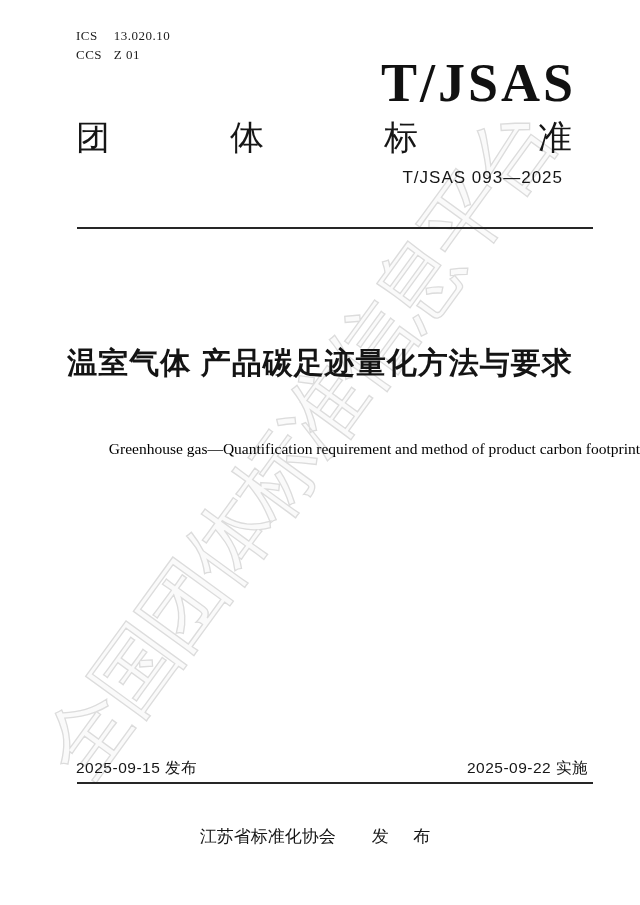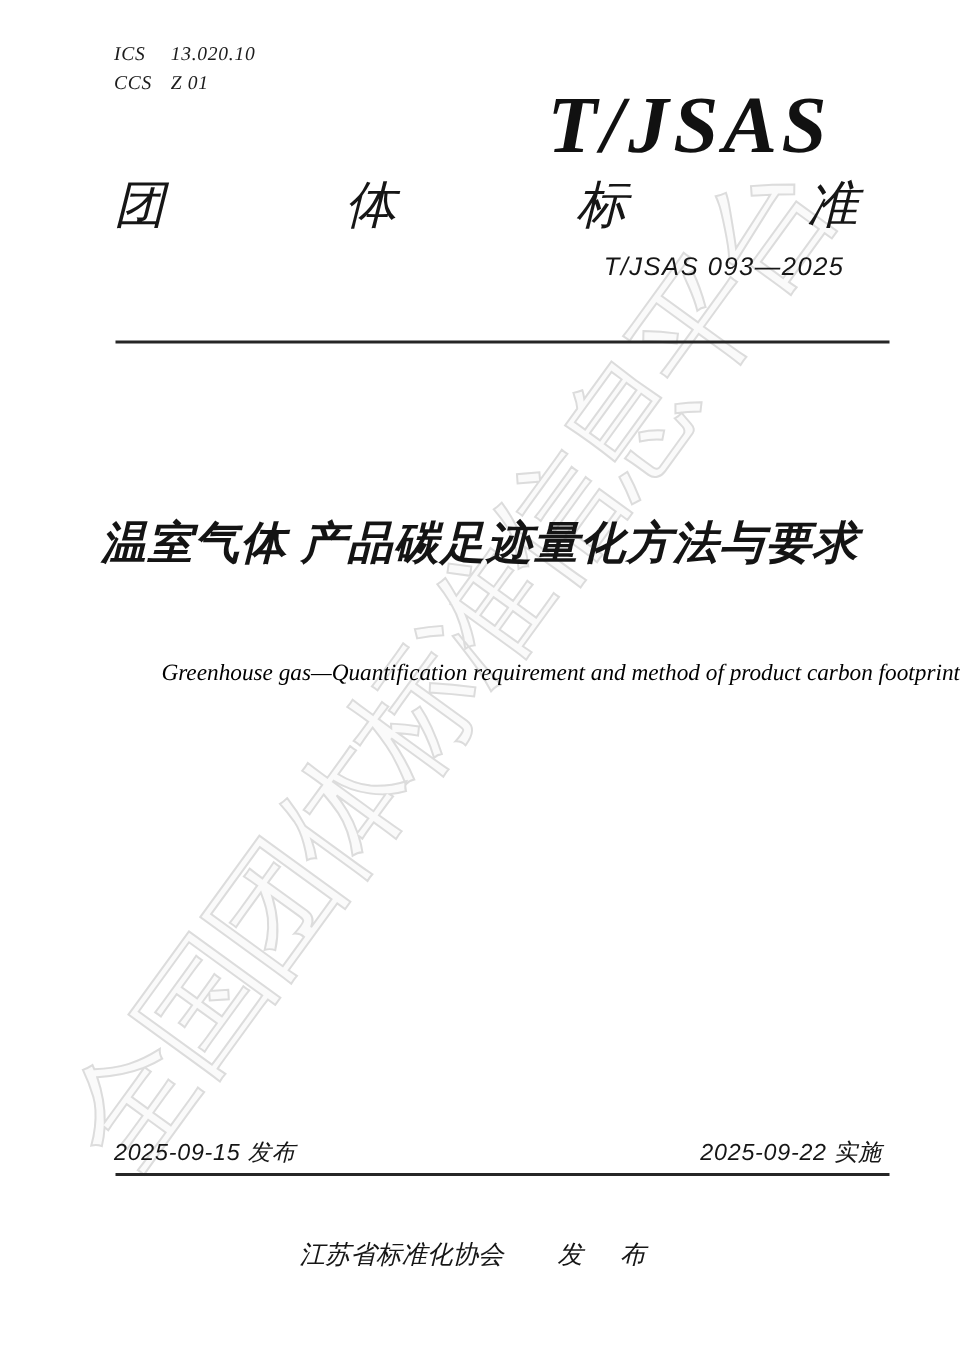--- a/index.html
+++ b/index.html
@@ -26,32 +26,32 @@
     white-space: nowrap;
     font-size: 84px;
     letter-spacing: -4px;
     font-weight: 400;
     color: rgba(0,0,0,0.02);
     -webkit-text-stroke: 1.3px #dcdcdc;
     pointer-events: none;
     z-index: 1;
   }
 
-  .content { position: absolute; inset: 0; z-index: 2; font-style: italic; }
+  .content { position: absolute; inset: 0; z-index: 2; }
 
   .ics-block {
     position: absolute; left: 76px; top: 26px;
     font-size: 13px; line-height: 19px;
     font-family: "Liberation Serif", serif;
     letter-spacing: 0.5px;
   }
   .ics-block .code-label { display: inline-block; min-width: 34px; }
 
   .logo {
-    position: absolute; top: 54px; right: 86px;
+    position: absolute; top: 54px; right: 64px;
     font-family: "Liberation Serif", serif;
     font-weight: 700;
     font-size: 54px; line-height: 58px;
     letter-spacing: 3px;
     color: #111;
   }
 
   .type-row {
     position: absolute; left: 76px; top: 117px; width: 496px;
     display: flex; justify-content: space-between;

